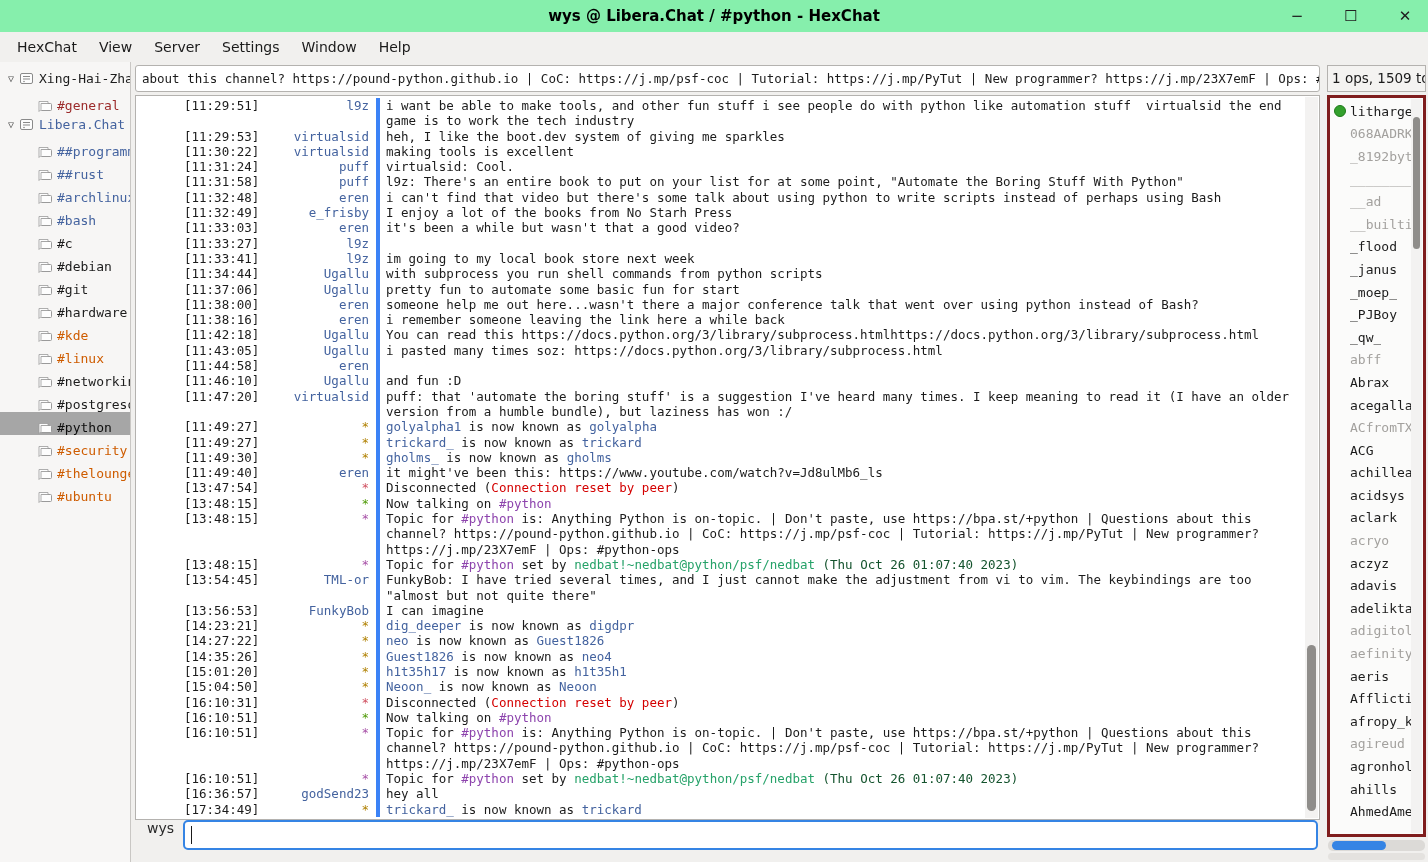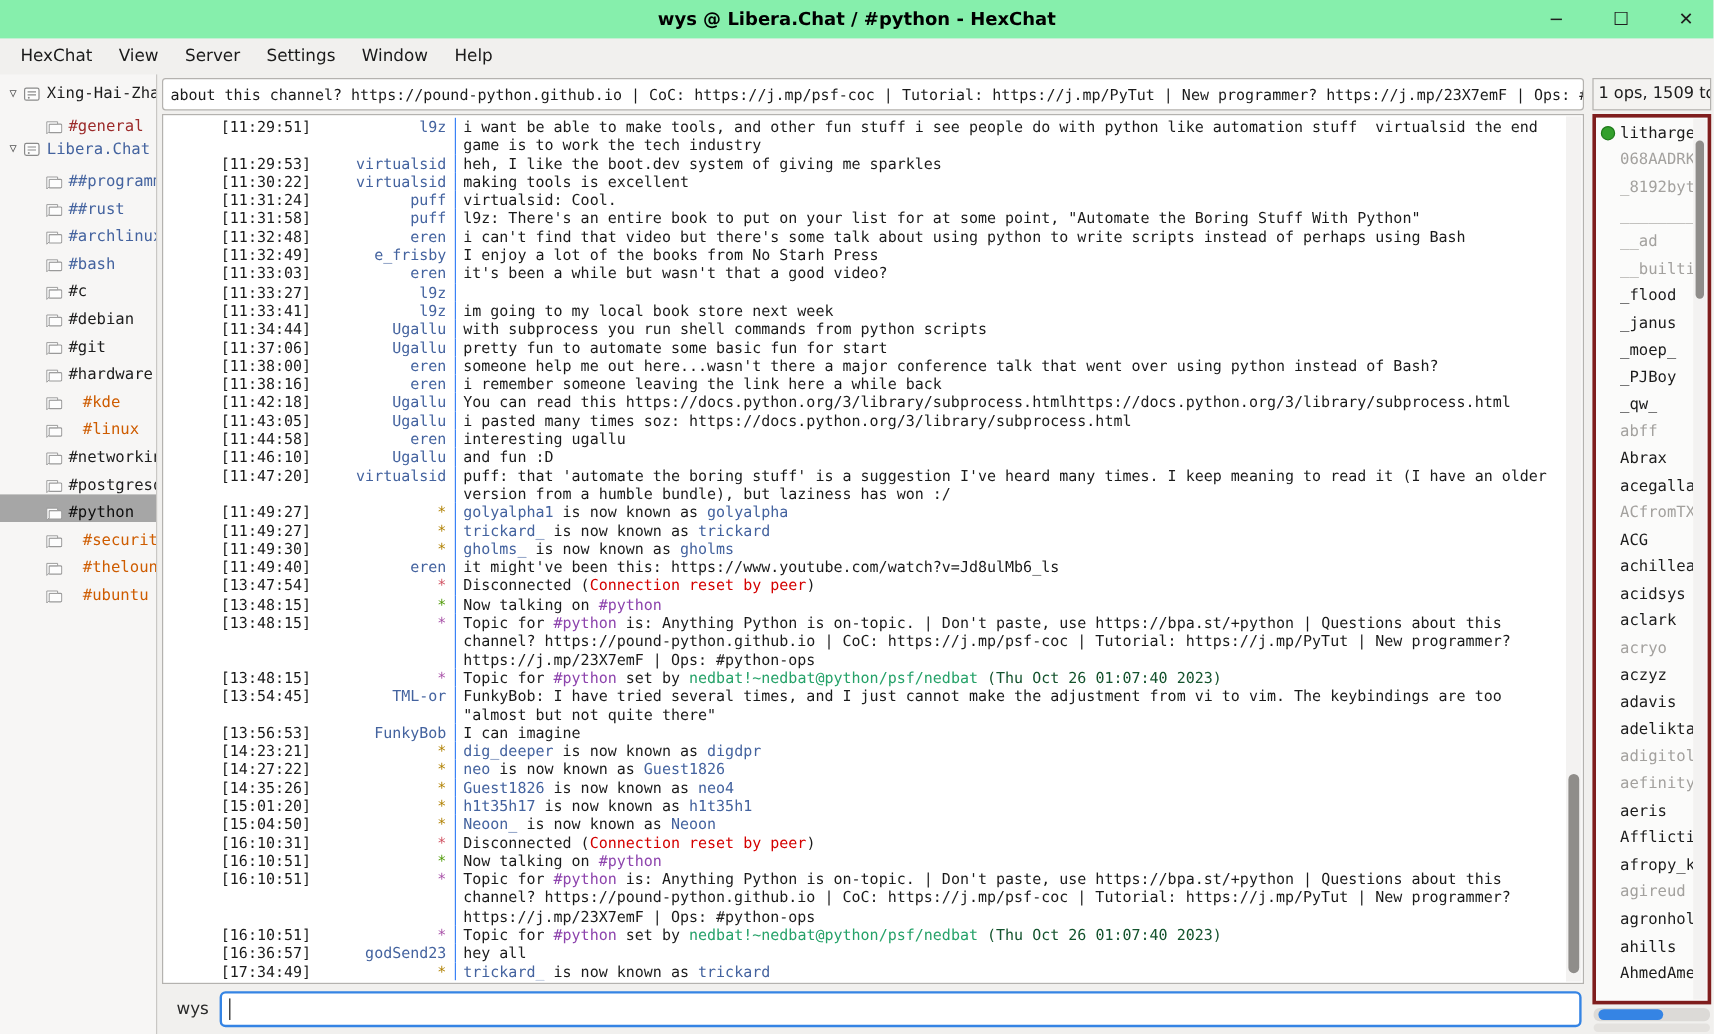--- a/index.html
+++ b/index.html
@@ -28,50 +28,50 @@
   .sidebar { width:131px; background:#f7f6f5; border-right:1px solid #c9c7c4;
              padding-top:5px; overflow:hidden; font-family:"DejaVu Sans Mono", monospace; }
   .trow { height:23px; display:flex; align-items:center; white-space:nowrap;
           overflow:hidden; font-size:13px; }
   .trow .exp { width:16px; text-align:center; font-size:10px; color:#555; flex:0 0 auto; margin-left:3px;}
   .trow .ticon { flex:0 0 auto; margin-right:5px; display:flex; align-items:center; }
   .trow.server { padding-left:0; }
   .trow.channel { padding-left:37px;align-items:flex-end; }
   .t-default { color:#1c1c1c; }
   .t-data    { color:#44639f; }
-  .t-highlight { color:#ce5c00;margin-left:12px; }
+  .t-highlight { color:#ce5c00; }
   .t-newmsg  { color:#9c2b2b; }
   .trow.selected { background:#a6a6a6; }
   .trow.selected .tlabel { color:#0d0d0d; }
 
   
   .middle { flex:1; display:flex; flex-direction:column; padding:3px 4px 0 4px; min-width:0; }
   .topicbar { height:27px; background:#ffffff; border:1px solid #b4b2af; border-radius:3px;
               font-family:"DejaVu Sans Mono", monospace; font-size:12.5px; color:#1b1b1b;
               line-height:25px; padding:0 6px; white-space:nowrap; overflow:hidden;
               text-align:right; margin-bottom:3px; }
   .chatwrap { flex:1; background:#ffffff; border:1px solid #b4b2af; position:relative;
               overflow:hidden; }
   .chatlog { position:absolute; left:4px; top:2px; right:18px; bottom:2px; overflow:hidden;
              font-family:"DejaVu Sans Mono", monospace; font-size:12.5px; line-height:15.3px; }
   .cline { display:flex;margin-left:44px; }
   .cts  { flex:0 0 78px; color:#1b1b1b; white-space:pre; }
-  .cnick{ flex:0 0 118px; text-align:right; padding-right:7px; border-right:1px solid #3b82f6;
+  .cnick{ flex:0 0 118px; text-align:right; padding-right:7px; border-right:4px solid #3b82f6;
           white-space:nowrap; overflow:hidden; }
   .cbody{ flex:1; min-width:0; padding-left:6px; white-space:pre-wrap; word-wrap:break-word; }
   .c-d{ color:#1b1b1b; } .c-n{ color:#44639f; } .c-r{ color:#d40000; }
   .c-p{ color:#8d44ad; } .c-t{ color:#26a269; } .c-o{ color:#14532d; }
   .nk-nick{ color:#44639f; } .nk-sy{ color:#b08000; } .nk-sr{ color:#d05060; }
   .nk-sg{ color:#4e9a06; } .nk-sp{ color:#a750a7; }
 
   .vscroll { position:absolute; top:1px; bottom:1px; right:1px; width:13px; background:#f3f2f1; }
   .vthumb { position:absolute; left:2px; right:2px; background:#8f8d8a; border-radius:5px; }
 
   
-  .inputbar { height:42px; display:flex; align-items:center; gap:9px; padding:0 2px; }
+  .inputbar { height:42px; display:flex; gap:9px; padding:0 2px; }
   .mynick { font-size:14px; color:#2a2a2a; padding-left:10px; }
   .entry { flex:1; height:30px; background:#ffffff; border:2px solid #3584e4; border-radius:5px;
            display:flex; align-items:center; padding-left:6px; }
   .caret { width:1px; height:18px; background:#1a1a1a; }
 
   
   .rightpanel { width:104px; display:flex; flex-direction:column; padding:3px 2px 0 3px; }
   .opsbox { height:27px; background:#f4f3f1; border:1px solid #b4b2af; font-size:13.5px;
             color:#1b1b1b; line-height:25px; padding-left:4px; white-space:nowrap;
             overflow:hidden; margin-bottom:3px; }
@@ -375,21 +375,20 @@
             <div class="cbody"><span class="c-d">You can read this https://docs.python.org/3/library/subprocess.htmlhttps://docs.python.org/3/library/subprocess.html</span></div>
           </div>
           <div class="cline">
             <div class="cts">[11:43:05]</div>
             <div class="cnick nk-nick">Ugallu</div>
             <div class="cbody"><span class="c-d">i pasted many times soz: https://docs.python.org/3/library/subprocess.html</span></div>
           </div>
           <div class="cline">
             <div class="cts">[11:44:58]</div>
             <div class="cnick nk-nick">eren</div>
-            <div class="cbody"><span class="c-d">interesting ugallu</span></div>
           </div>
           <div class="cline">
             <div class="cts">[11:46:10]</div>
             <div class="cnick nk-nick">Ugallu</div>
             <div class="cbody"><span class="c-d">and fun :D</span></div>
           </div>
           <div class="cline">
             <div class="cts">[11:47:20]</div>
             <div class="cnick nk-nick">virtualsid</div>
             <div class="cbody"><span class="c-d">puff: that 'automate the boring stuff' is a suggestion I've heard many times. I keep meaning to read it (I have an older version from a humble bundle), but laziness has won :/</span></div>

